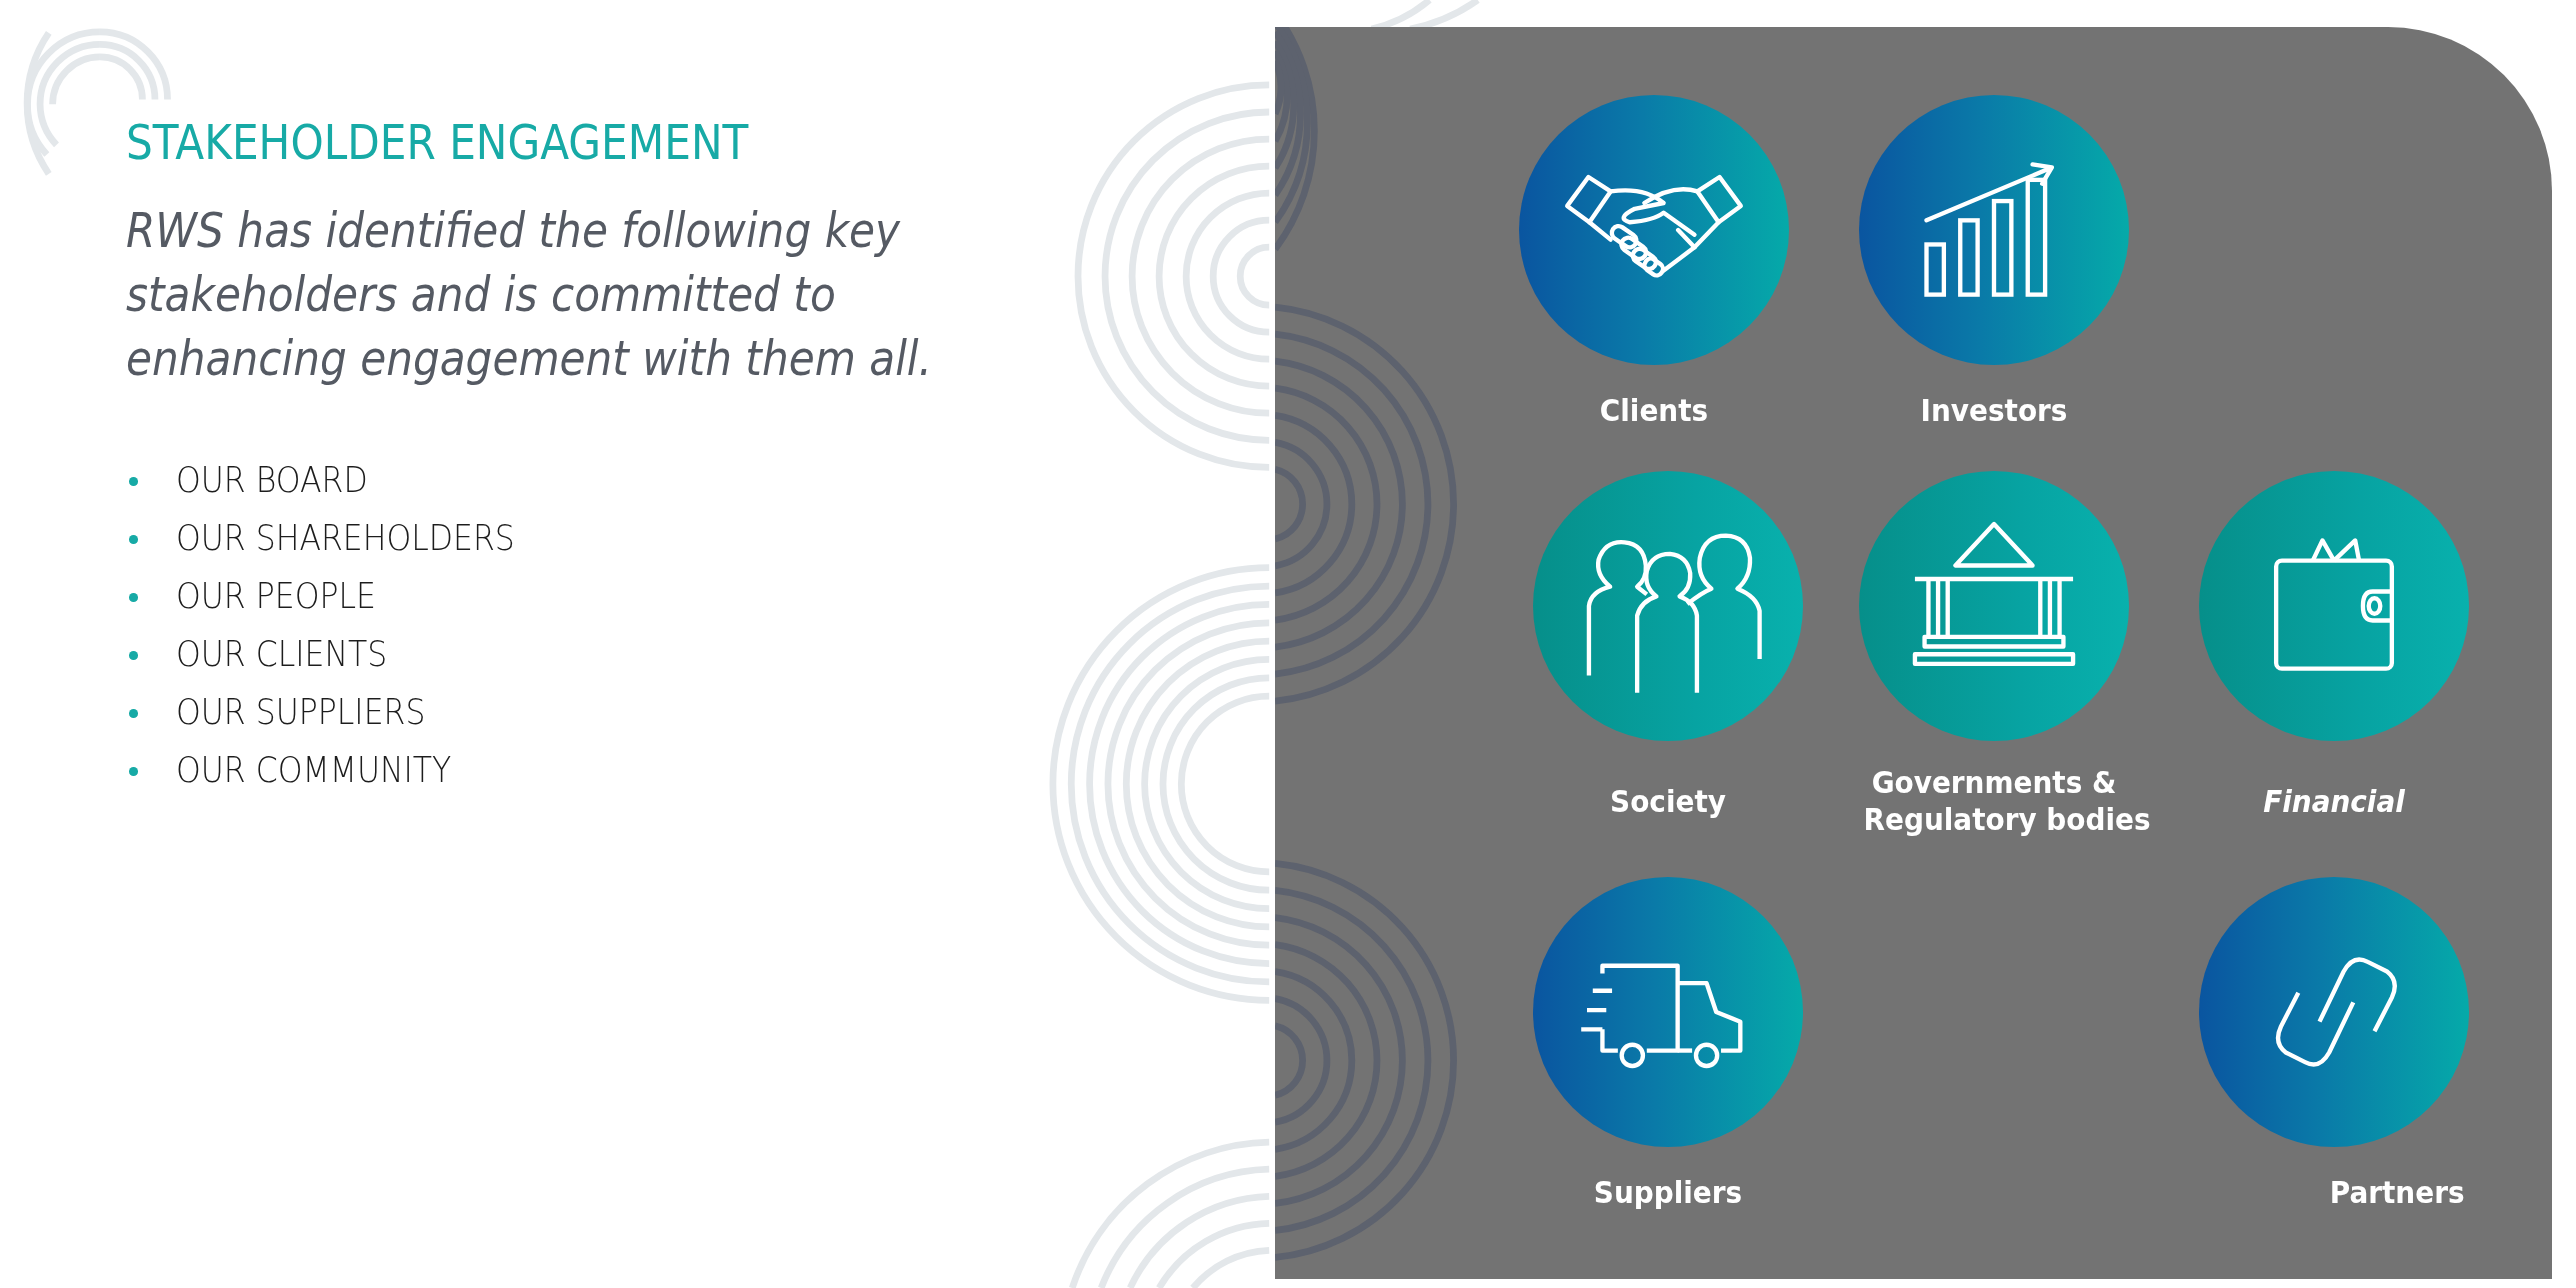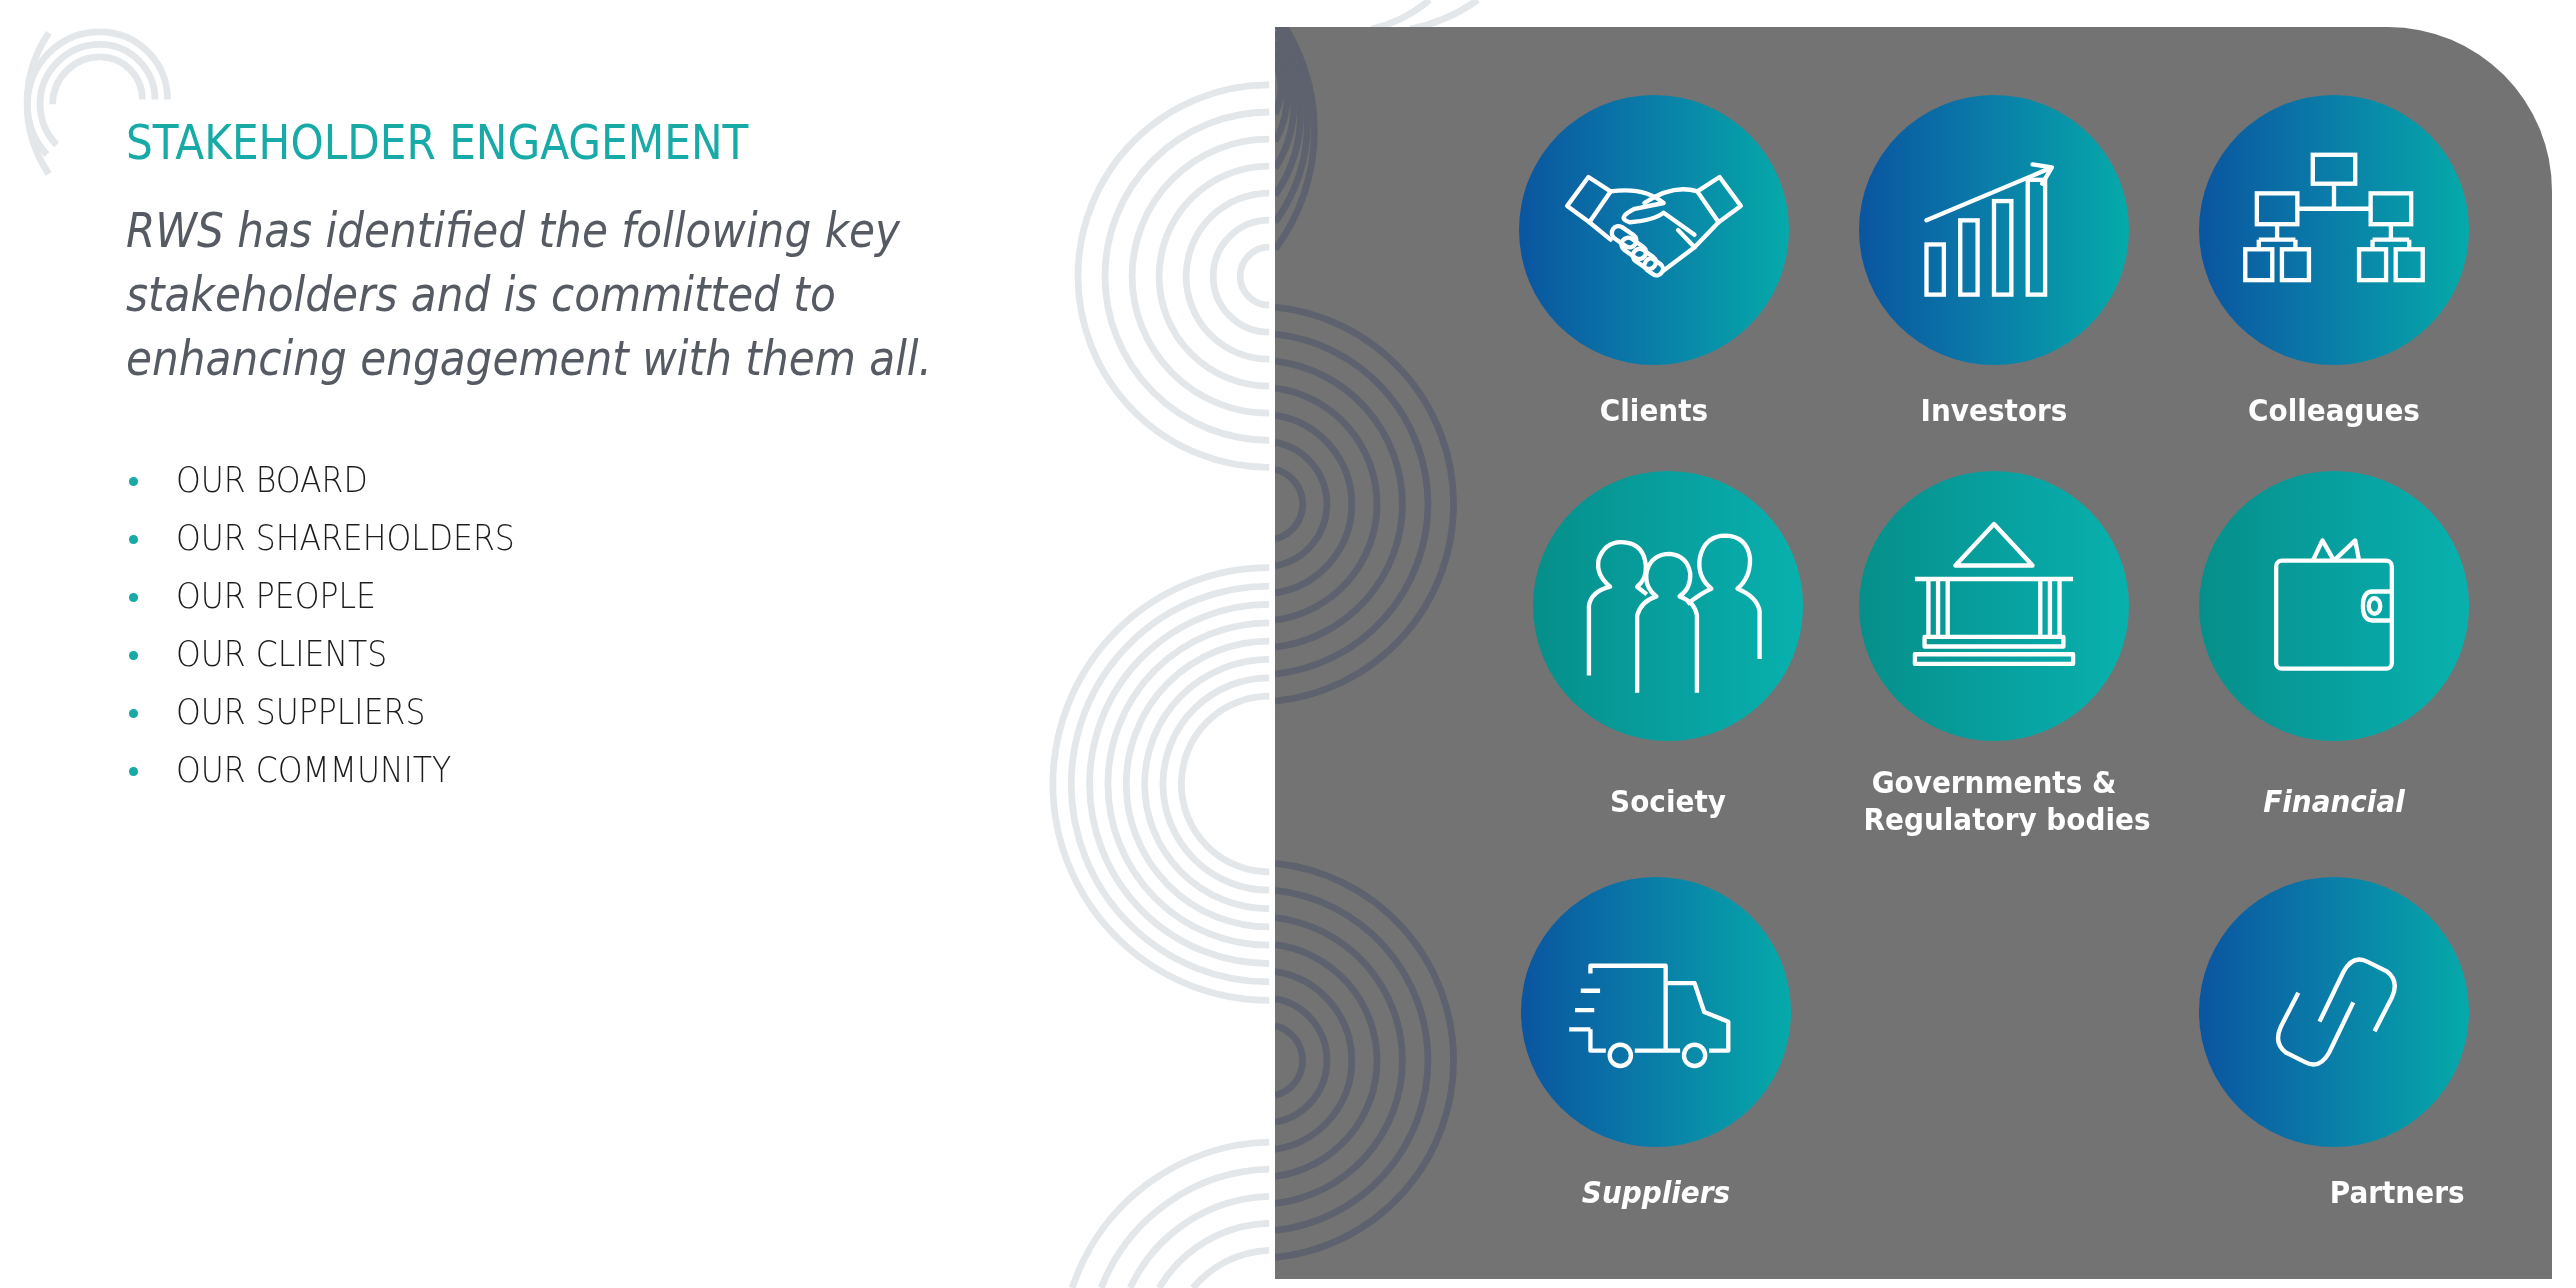--- a/index.html
+++ b/index.html
@@ -151,36 +151,20 @@
         <rect x="105" y="130" width="18" height="77"></rect>
         <rect x="140" y="110" width="18" height="97"></rect>
         <rect x="175" y="88" width="18" height="119"></rect>
         <path d="M 70 130 L 198 76" stroke-linecap="round"></path>
         <path d="M 180 72 L 200 75 L 190 92" stroke-linecap="round" stroke-linejoin="round"></path>
       </svg>
     </div>
     <div class="tile-label" style="margin-top:27px;">Investors</div>
   </div>
 
-  <div class="tile" style="left:914px; top:68px;">
-    <div class="circle grad-blue">
-      <svg viewBox="0 0 280 280" fill="none" stroke="#fff" stroke-width="4.5">
-        <rect x="118" y="62" width="44" height="30"></rect>
-        <path d="M 140 92 L 140 118 M 102 118 L 178 118"></path>
-        <rect x="60" y="102" width="42" height="32"></rect>
-        <rect x="178" y="102" width="42" height="32"></rect>
-        <path d="M 81 134 L 81 150 M 199 134 L 199 150 M 62 150 L 100 150 M 180 150 L 218 150 M 62 150 L 62 160 M 100 150 L 100 160 M 180 150 L 180 160 M 218 150 L 218 160"></path>
-        <rect x="48" y="160" width="28" height="32"></rect>
-        <rect x="86" y="160" width="28" height="32"></rect>
-        <rect x="166" y="160" width="28" height="32"></rect>
-        <rect x="204" y="160" width="28" height="32"></rect>
-      </svg>
-    </div>
-    <div class="tile-label" style="margin-top:27px;">Colleagues</div>
-  </div>
 
   <div class="tile" style="left:248px; top:444px;">
     <div class="circle grad-teal">
       <svg viewBox="0 0 280 280" fill="none" stroke="#fff" stroke-width="4.5" stroke-linejoin="round">
         <path d="M 58 212 L 58 140 Q 60 125 80 120 Q 65 108 68 92 Q 75 72 95 74 Q 115 76 117 98 Q 118 112 108 120 L 118 128"></path>
         <path d="M 108 230 L 108 150 Q 112 135 128 130 Q 115 120 118 104 Q 123 86 142 86 Q 160 88 163 106 Q 164 122 152 130 Q 168 136 170 150 L 170 230"></path>
         <path d="M 160 138 Q 175 126 185 122 Q 170 110 173 90 Q 178 67 200 67 Q 222 68 225 90 Q 226 110 212 122 Q 232 130 235 145 L 235 195"></path>
       </svg>
     </div>
     <div class="tile-label" style="margin-top:42px;">Society</div>
@@ -205,21 +189,21 @@
       <svg viewBox="0 0 280 280" fill="none" stroke="#fff" stroke-width="4.5" stroke-linejoin="round">
         <path d="M 118 93 L 128 72 L 140 93 M 140 93 L 162 72 L 166 93"></path>
         <rect x="80" y="93" width="120" height="112" rx="6"></rect>
         <path d="M 200 125 L 180 125 Q 170 125 170 140 Q 170 155 180 155 L 200 155"></path>
         <ellipse cx="182" cy="140" rx="6" ry="8"></ellipse>
       </svg>
     </div>
     <div class="tile-label" style="margin-top:42px;">Financial</div>
   </div>
 
-  <div class="tile" style="left:236px; top:850px;font-style:italic;">
+  <div class="tile" style="left:248px; top:850px;">
     <div class="circle grad-blue">
       <svg viewBox="0 0 280 280" fill="none" stroke="#fff" stroke-width="4.5" stroke-linejoin="round">
         <path d="M 72 100 L 72 92 L 150 92 L 150 180 L 118 180"></path>
         <path d="M 150 110 L 180 110 L 190 140 L 215 150 L 215 180 L 195 180"></path>
         <path d="M 72 158 L 72 180 L 88 180"></path>
         <path d="M 150 180 L 165 180"></path>
         <circle cx="103" cy="185" r="11"></circle>
         <circle cx="180" cy="185" r="11"></circle>
         <path d="M 62 118 L 82 118 M 56 138 L 76 138 M 50 158 L 72 158"></path>
       </svg>

